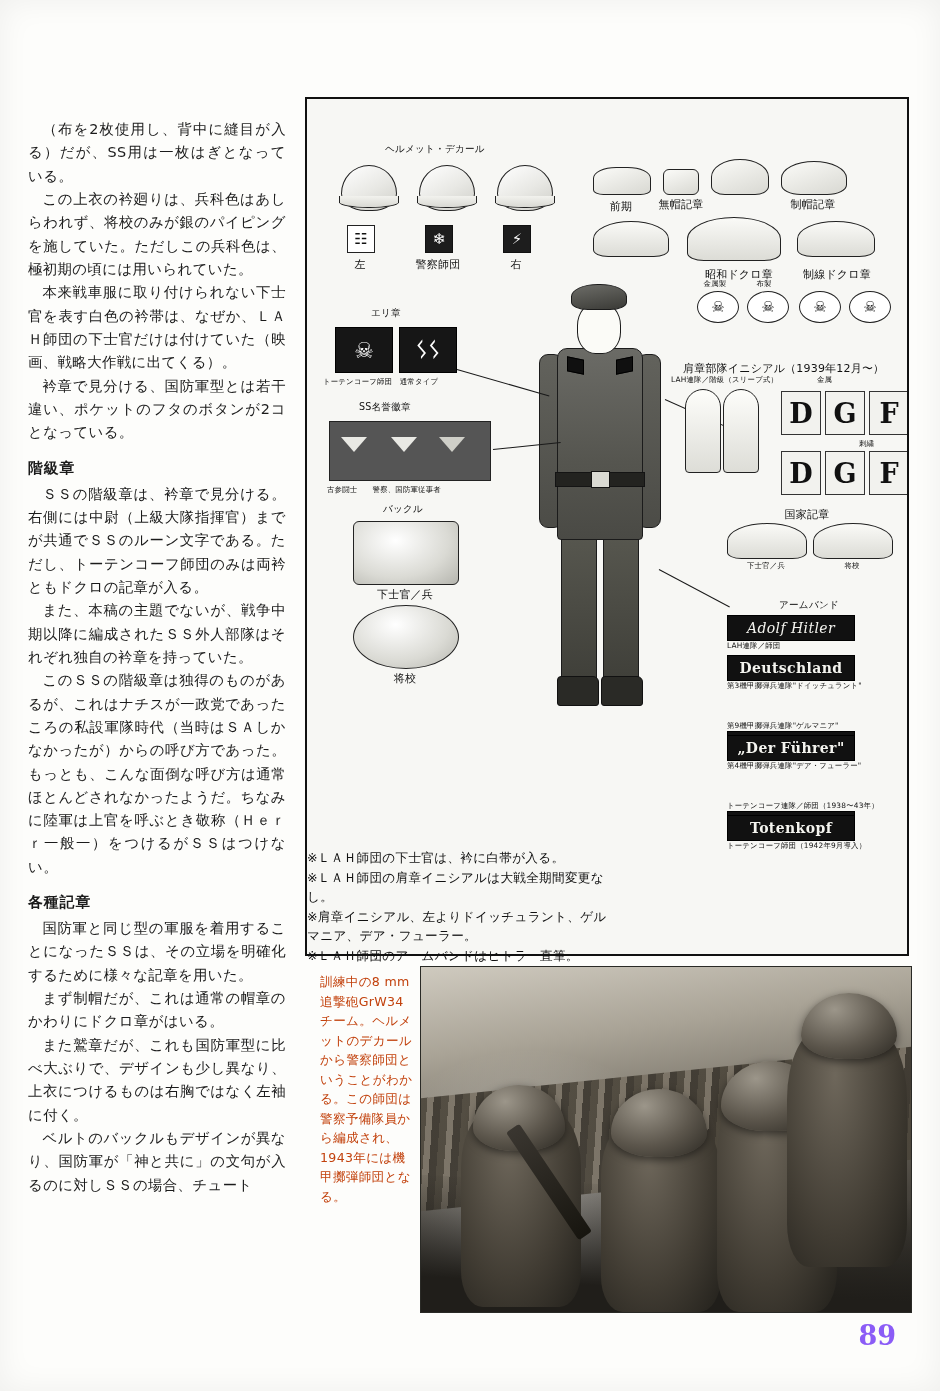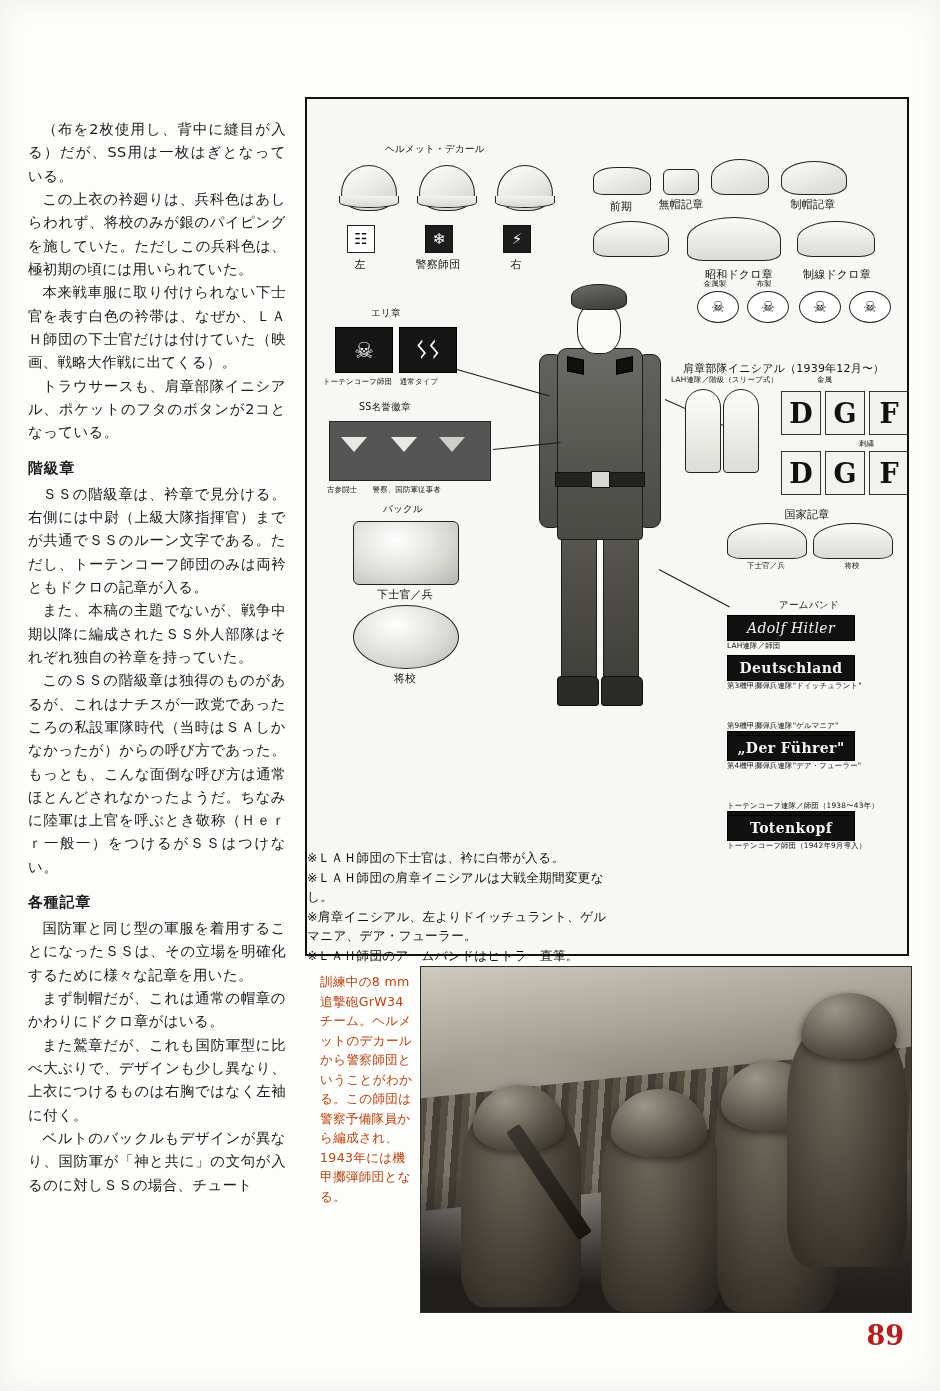--- a/index.html
+++ b/index.html
@@ -304,38 +304,38 @@
   .ph-mortar {
     position: absolute;
     background: linear-gradient(180deg,#3a3630,#17150f);
     transform: rotate(-34deg);
     border-radius: 3px;
   }
 
   
   .page-num {
     position: absolute;
-    right: 36px;
+    right: 44px;
     bottom: 40px;
     font-family: "DejaVu Serif", serif;
     font-weight: bold;
     font-size: 27px;
-    color: #b91c1c;
+    color: #8b5cf6;
   }
 </style>
 </head>
 <body>
 
 <div class="page">
 
   <div class="text-col">
     <p class="para">（布を2枚使用し、背中に縫目が入る）だが、SS用は一枚はぎとなっている。</p>
     <p class="para">この上衣の衿廻りは、兵科色はあしらわれず、将校のみが銀のパイピングを施していた。ただしこの兵科色は、極初期の頃には用いられていた。</p>
     <p class="para">本来戦車服に取り付けられない下士官を表す白色の衿帯は、なぜか、ＬＡＨ師団の下士官だけは付けていた（映画、戦略大作戦に出てくる）。</p>
-    <p class="para">トラウサースも、肩章部隊イニシアル、ポケットのフタのボタンが2コとなっている。</p>
+    <p class="para">衿章で見分ける、国防軍型とは若干違い、ポケットのフタのボタンが2コとなっている。</p>
 
     <div class="heading">階級章</div>
     <p class="para">ＳＳの階級章は、衿章で見分ける。右側には中尉（上級大隊指揮官）までが共通でＳＳのルーン文字である。ただし、トーテンコーフ師団のみは両衿ともドクロの記章が入る。</p>
     <p class="para">また、本稿の主題でないが、戦争中期以降に編成されたＳＳ外人部隊はそれぞれ独自の衿章を持っていた。</p>
     <p class="para">このＳＳの階級章は独得のものがあるが、これはナチスが一政党であったころの私設軍隊時代（当時はＳＡしかなかったが）からの呼び方であった。もっとも、こんな面倒な呼び方は通常ほとんどされなかったようだ。ちなみに陸軍は上官を呼ぶとき敬称（Ｈｅｒｒ一般一）をつけるがＳＳはつけない。</p>
 
     <div class="heading">各種記章</div>
     <p class="para">国防軍と同じ型の軍服を着用することになったＳＳは、その立場を明確化するために様々な記章を用いた。</p>
     <p class="para">まず制帽だが、これは通常の帽章のかわりにドクロ章がはいる。</p>
     <p class="para">また鷲章だが、これも国防軍型に比べ大ぶりで、デザインも少し異なり、上衣につけるものは右胸ではなく左袖に付く。</p>

